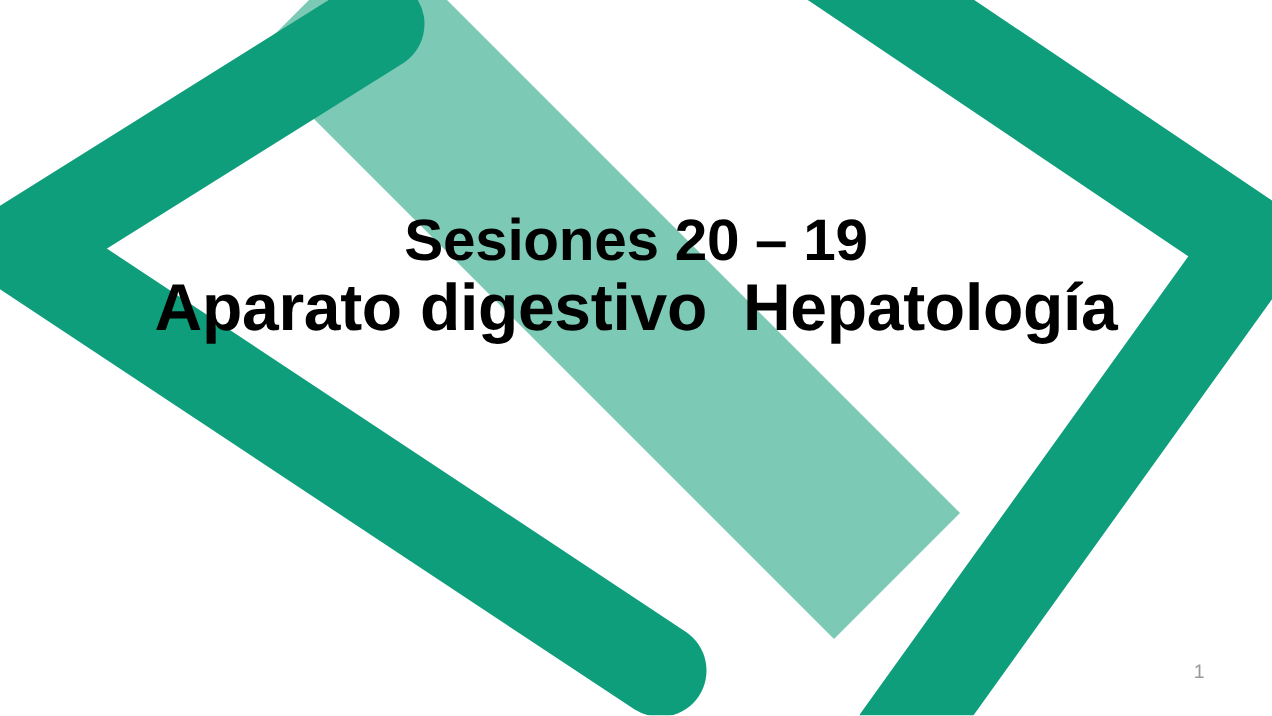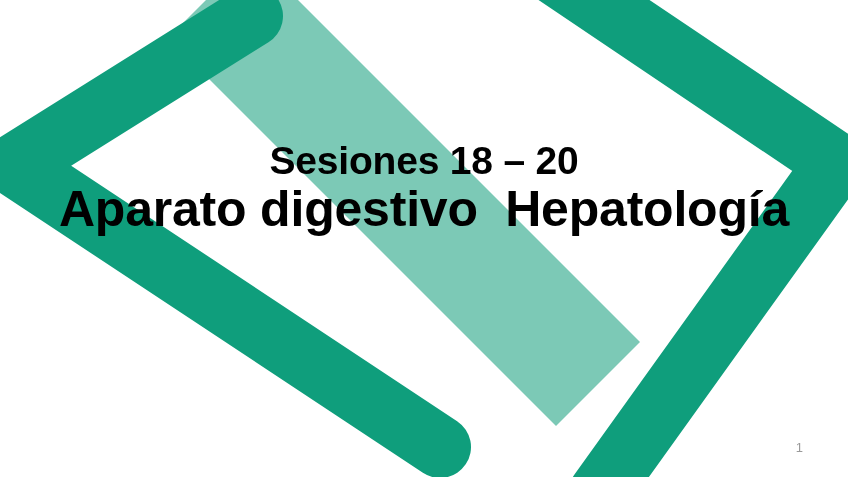--- a/index.html
+++ b/index.html
@@ -38,21 +38,21 @@
     color: #000000;
     font-weight: bold;
     line-height: 1.06;
     white-space: pre;
     letter-spacing: -0.2px;
   }
   #title-line-1 {
     font-size: 39px;
   }
   #title-line-2 {
-    font-size: 50px;
+    font-size: 44px;
     margin-top: 2px;
   }
   #page-number {
     position: absolute;
     right: 45px;
     bottom: 22px;
     color: #9a9a9a;
     font-size: 13px;
     font-family: "Liberation Sans", sans-serif;
     z-index: 6;
@@ -72,19 +72,19 @@
     <g>
       <path d="M 252 16 L 14 165 L 440 447" fill="none" stroke="#0f9e7c" stroke-width="62" stroke-linecap="round" stroke-linejoin="round"></path>
     </g>
 
     <g>
       <path d="M 404 -128 L 836 163 L 600 492" fill="none" stroke="#0f9e7c" stroke-width="62" stroke-linecap="round" stroke-linejoin="round"></path>
     </g>
   </svg>
 
   <div id="title-block">
-    <span class="title-line" id="title-line-1">Sesiones 18 – 20</span>
+    <span class="title-line" id="title-line-1">Sesiones 20 – 19</span>
     <span class="title-line" id="title-line-2">Aparato digestivo  Hepatología</span>
   </div>
 
   <div id="page-number">1</div>
 
 </div>
 
 </body></html>

